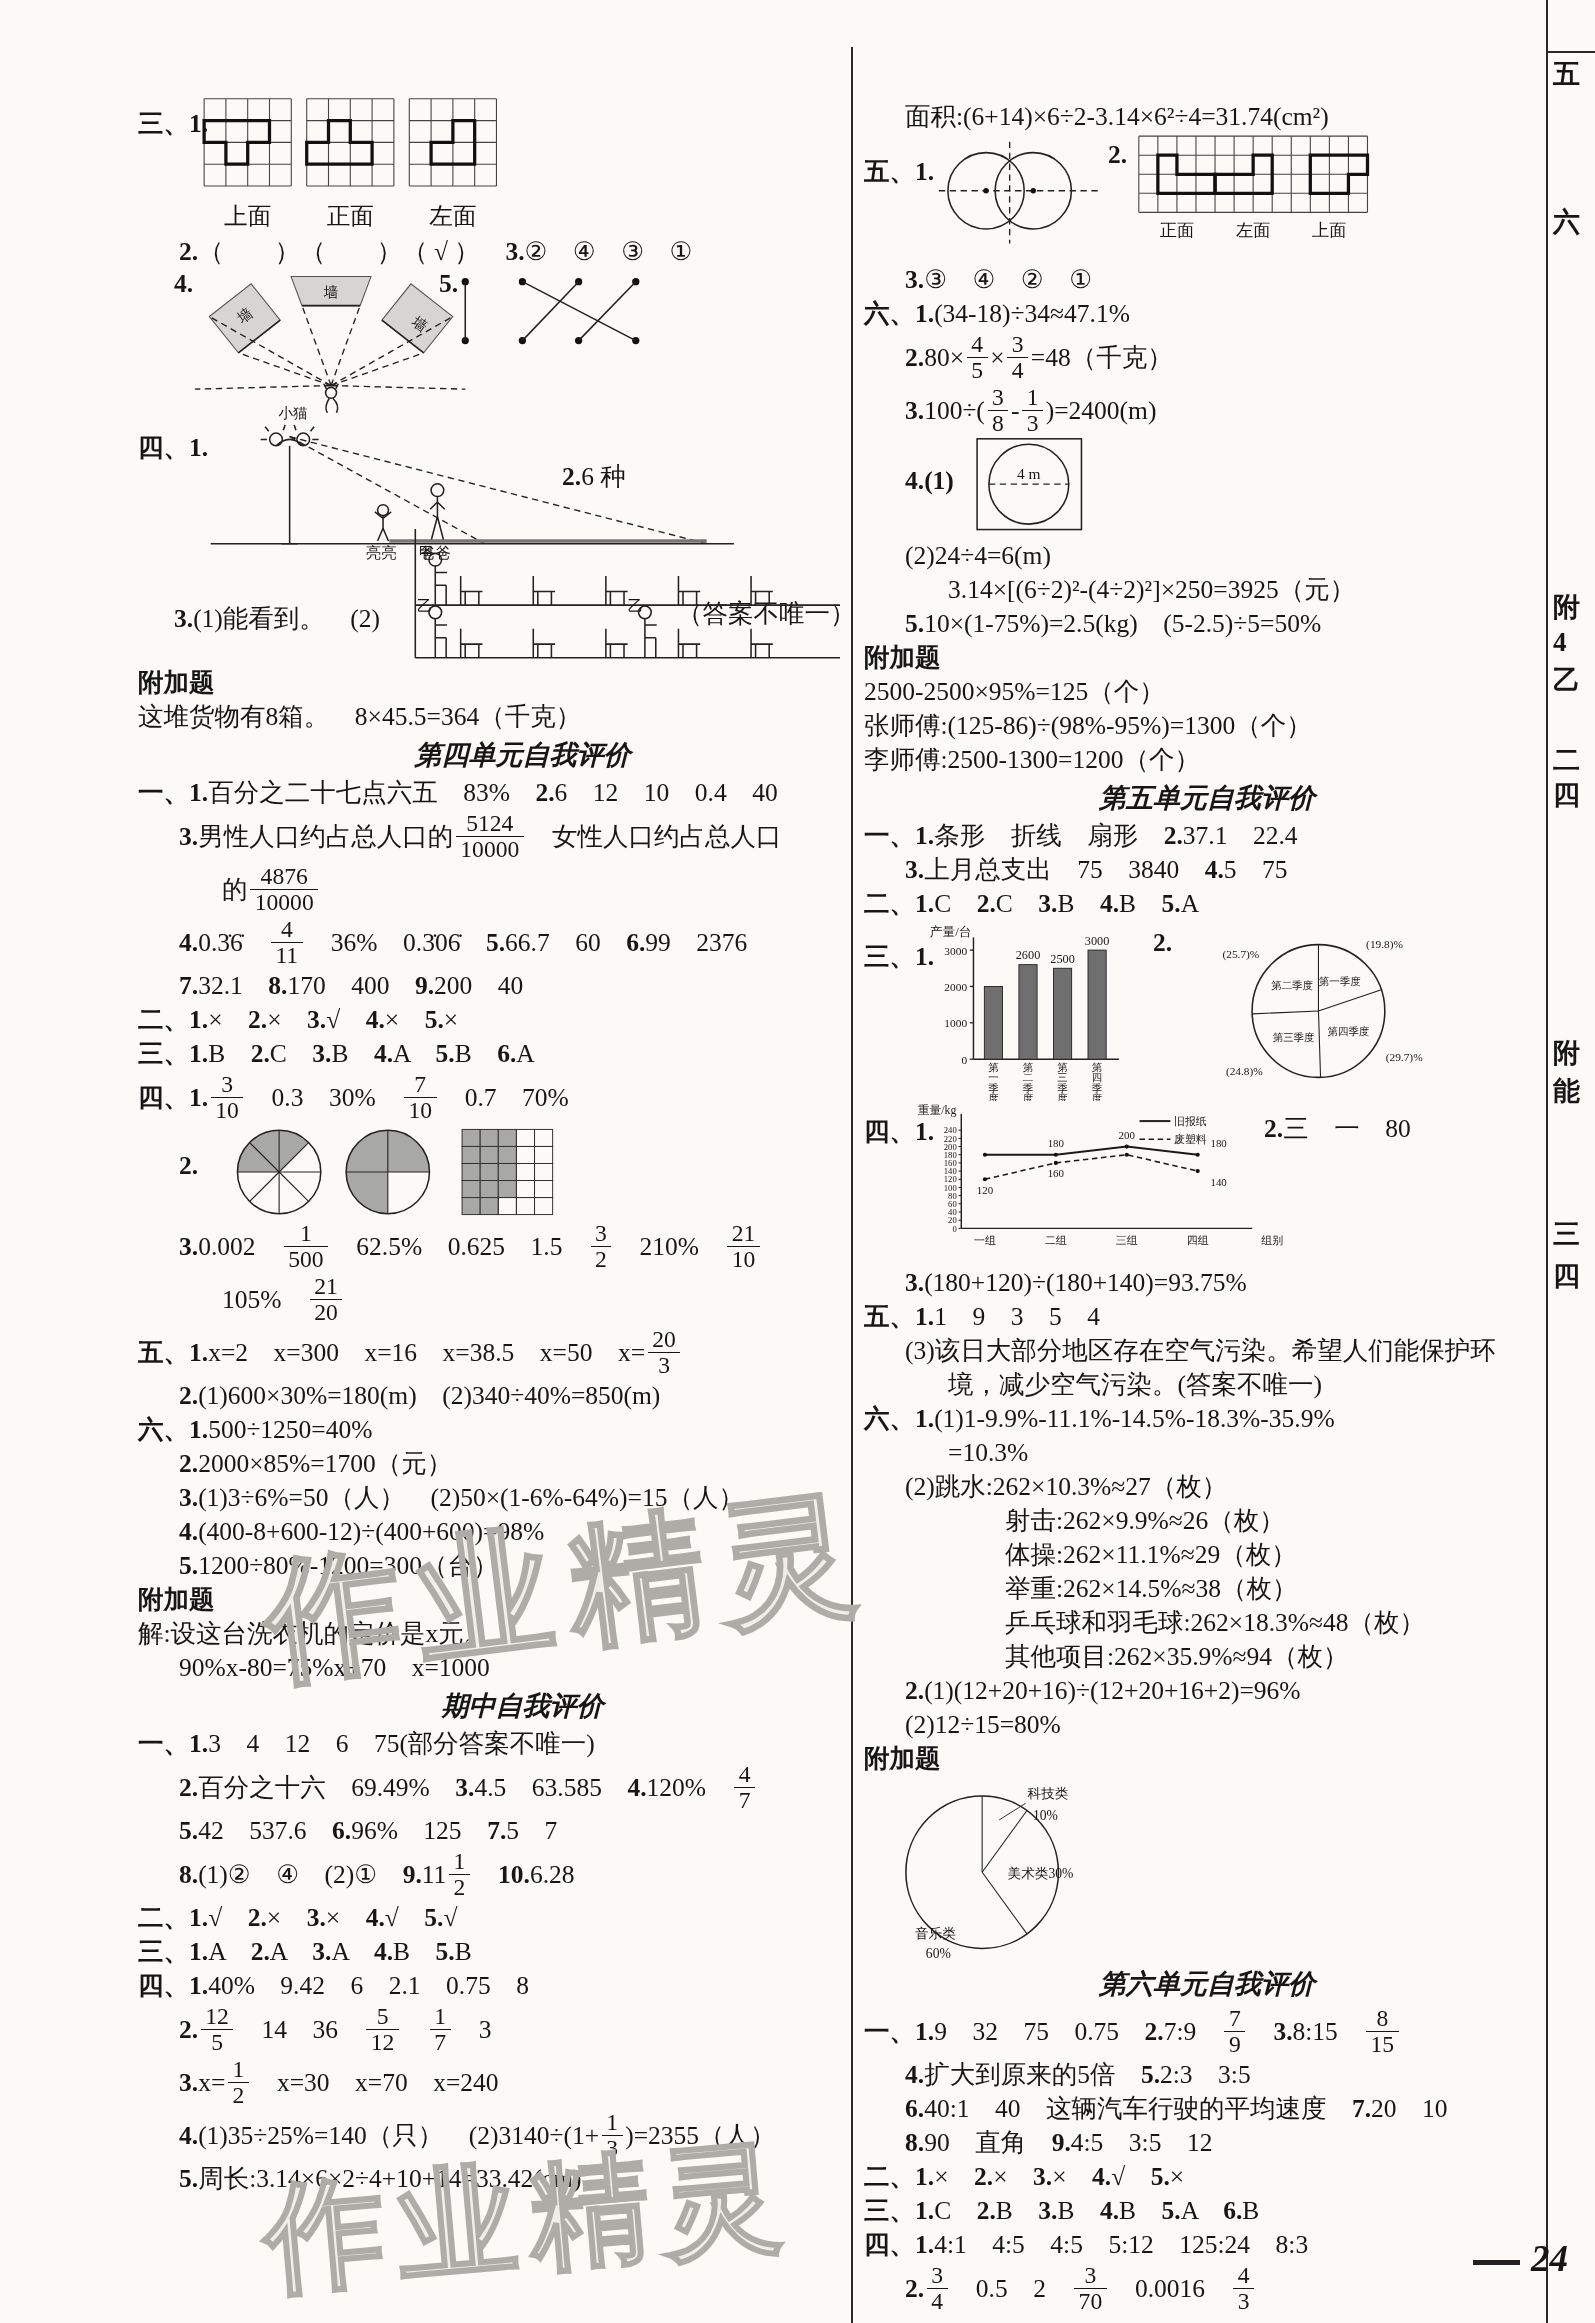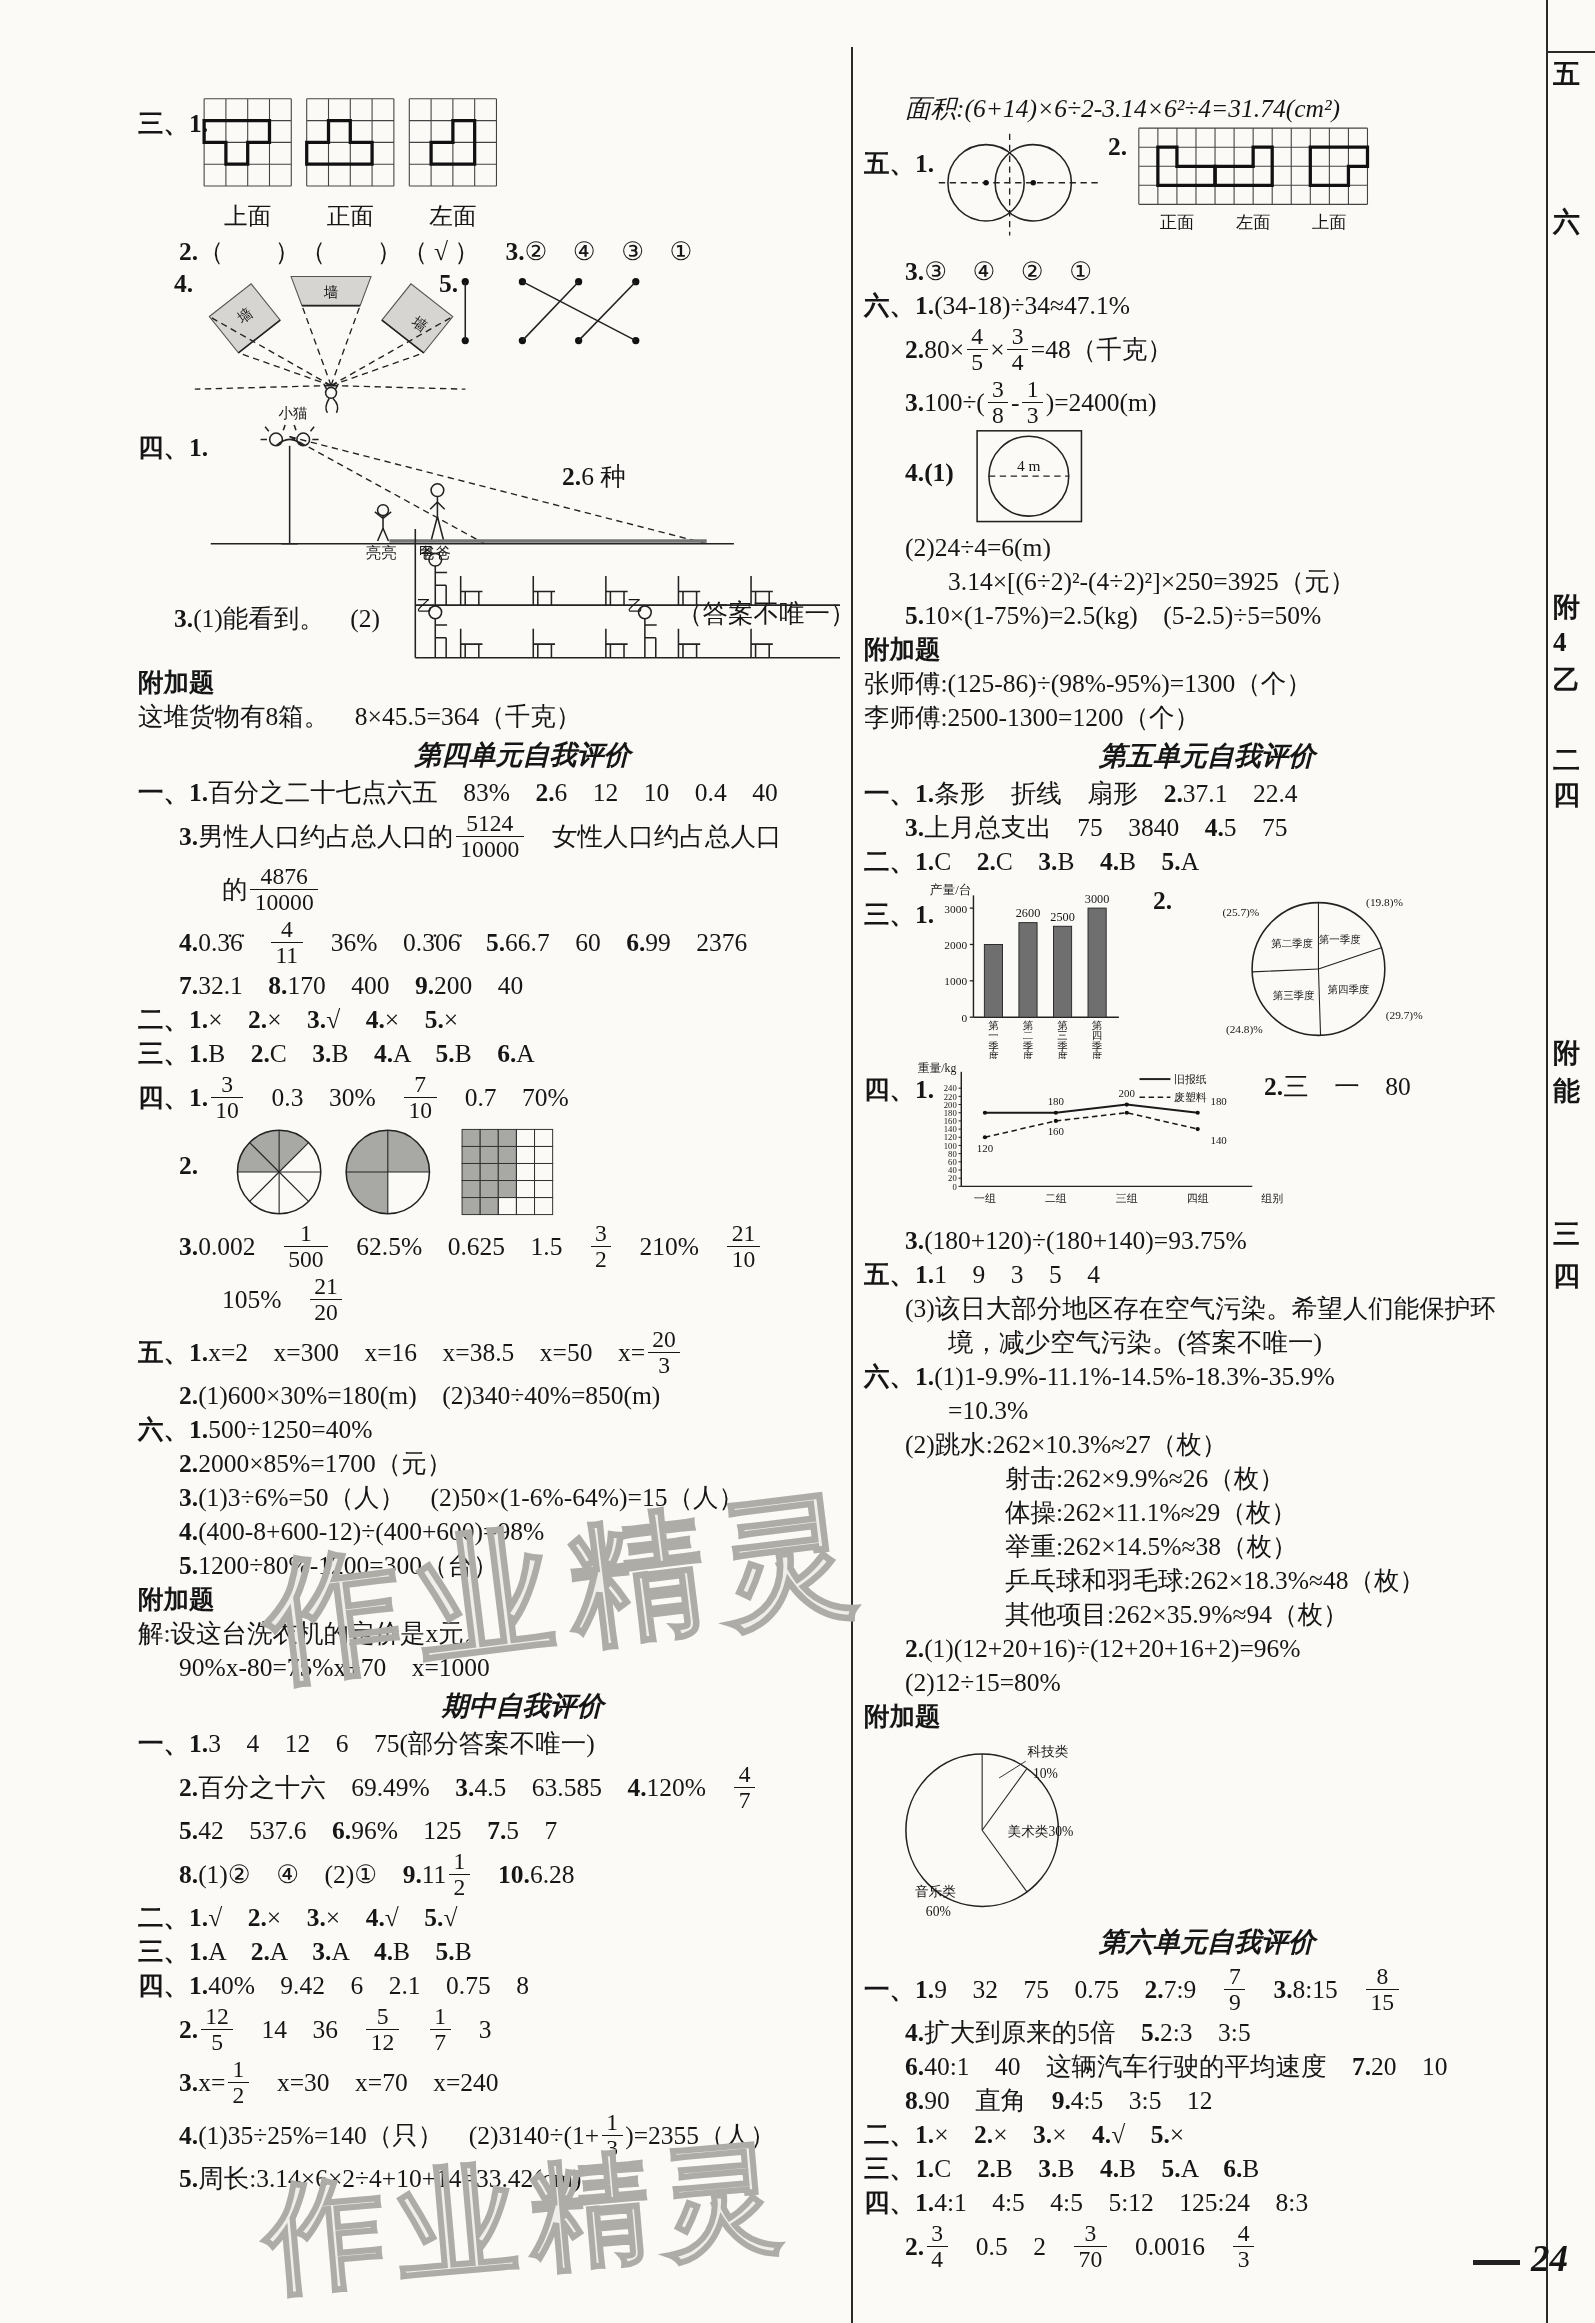--- a/index.html
+++ b/index.html
@@ -310,21 +310,21 @@
           <span>(1)35÷25%=140（只）　(2)3140÷(1+</span>
           <span class="fr"><span class="fn">1</span><span class="fd">3</span></span>
           <span>)=2355（人）</span>
         </div>
         <div class="row i1"><span class="bb">5.</span><span>周长:3.14×6×2÷4+10+14=33.42(cm)</span></div>
       </div>
   </div>
 
   <div class="col" style="left:864px;top:86px;width:686px;">
 
-    <div style="margin-top:6px;font-style:italic;">
+    <div style="margin-top:14px;">
         <div class="row i1"><span>面积:(6+14)×6÷2-3.14×6²÷4=31.74(cm²)</span></div>
       </div>
 
     <div class="fig" style="height:129px;">
       <span class="figpre" style="left:0;top:20px;">五、1.</span>
       <svg width="168" height="111" style="position:absolute;left:73px;top:3.6px;" viewBox="0 0 185 122">
         <circle class="sln" cx="54" cy="58" r="42"></circle>
           <circle class="sln" cx="106" cy="58" r="42"></circle>
         <path class="sdash" stroke-width="1.3" d="M2 58H180 M80 4V116"></path>
         <circle cx="54" cy="58" r="3" fill="#111"></circle>
@@ -373,20 +373,21 @@
         <path class="sdash" stroke-width="1.2" d="M15 52H103"></path>
         <text x="59" y="46" font-size="17" text-anchor="middle">4 m</text>
       </svg>
     </div>
 
     <div>
         <div class="row i1"><span>(2)24÷4=6(m)</span></div>
         <div class="row i2"><span>3.14×[(6÷2)²-(4÷2)²]×250=3925（元）</span></div>
         <div class="row i1"><span class="bb">5.</span><span>10×(1-75%)=2.5(kg)　(5-2.5)÷5=50%</span></div>
         <div class="row "><span class="bb">附加题</span></div>
+        <div class="row "><span>2500-2500×95%=125（个）</span></div>
         <div class="row "><span>张师傅:(125-86)÷(98%-95%)=1300（个）</span></div>
         <div class="row "><span>李师傅:2500-1300=1200（个）</span></div>
         <div class="row head"><span class="bb">第五单元自我评价</span></div>
         <div class="row "><span class="bb">一、1.</span><span>条形　折线　扇形　</span><span class="bb">2.</span><span>37.1　22.4</span></div>
         <div class="row i1"><span class="bb">3.</span><span>上月总支出　75　3840　</span><span class="bb">4.</span><span>5　75</span></div>
         <div class="row "><span class="bb">二、1.</span><span>C　</span><span class="bb">2.</span><span>C　</span><span class="bb">3.</span><span>B　</span><span class="bb">4.</span><span>B　</span><span class="bb">5.</span><span>A</span></div>
       </div>
 
     <div class="fig" style="height:180px;">
       <span class="figpre" style="left:0;top:18px;">三、1.</span>

